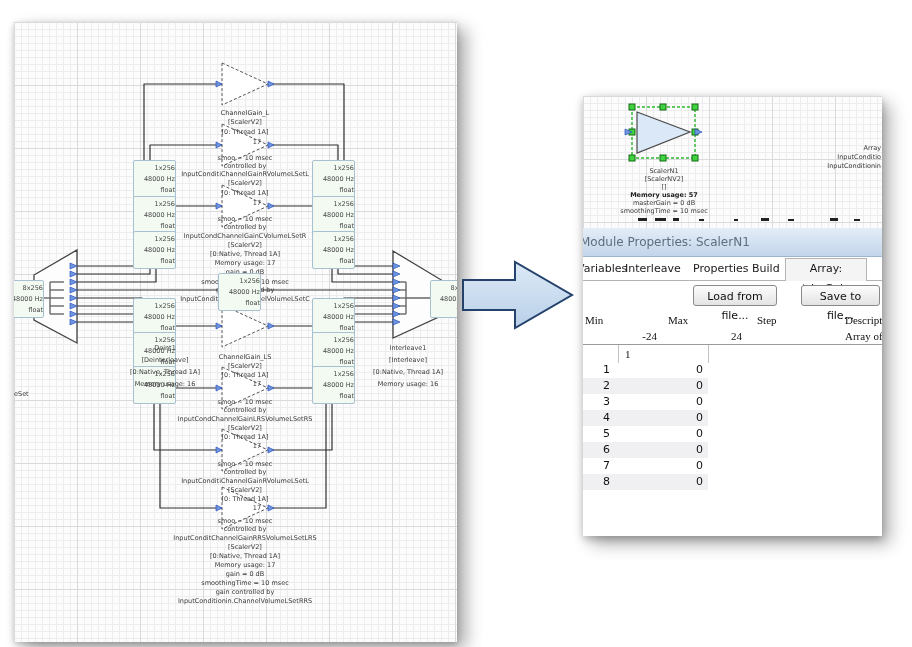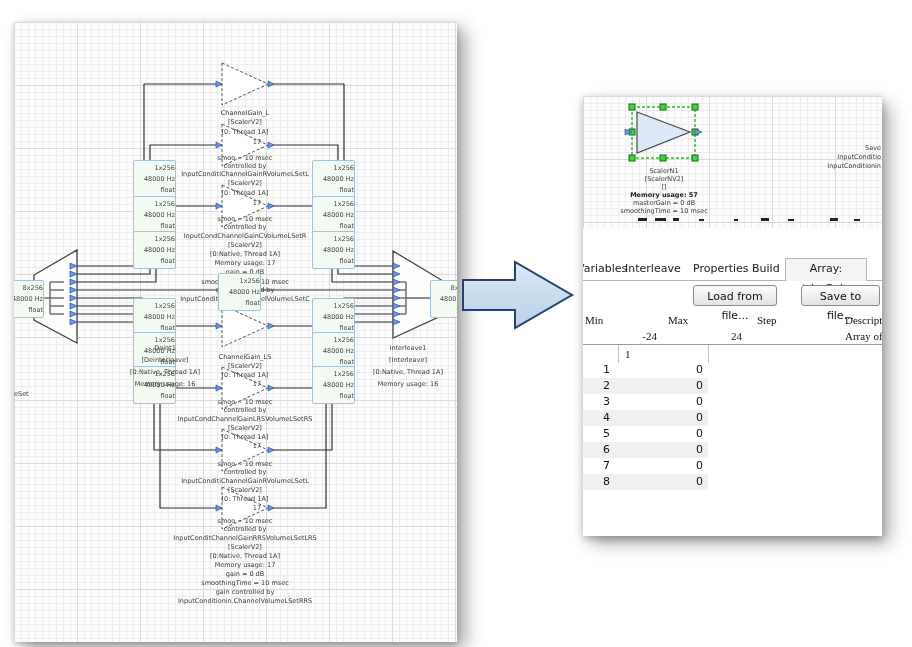--- a/index.html
+++ b/index.html
@@ -349,26 +349,27 @@
             <rect x="247" y="122" width="8" height="3"></rect>
           <rect x="271" y="123" width="6" height="2"></rect>
         </g>
       </svg>
       <div class="rl" style="top:71px">ScalerN1</div>
       <div class="rl" style="top:79px">[ScalerNV2]</div>
       <div class="rl" style="top:87px">[]</div>
       <div class="rl b" style="top:95px">Memory usage: 57</div>
       <div class="rl" style="top:103px">masterGain = 0 dB</div>
       <div class="rl" style="top:111px">smoothingTime = 10 msec</div>
-      <div class="edge-t" style="top:48px">Save</div>
+      <div class="edge-t" style="top:48px">Array</div>
       <div class="edge-t" style="top:57px">InputConditio</div>
       <div class="edge-t" style="top:66px">InputConditionin</div>
     </div>
 
     <div class="mp">
+      <div class="mp-title">Module Properties: ScalerN1</div>
 
       <div class="mp-tabs">
         <span class="tab" style="left:-6px">Variables</span>
         <span class="tab" style="left:42px">Interleave</span>
         <span class="tab" style="left:110px">Properties</span>
         <span class="tab" style="left:169px">Build</span>
         <span class="tab-active">Array: trimGain</span>
       </div>
 
       <button class="btn" style="left:110px;width:84px">Load from file...</button>

